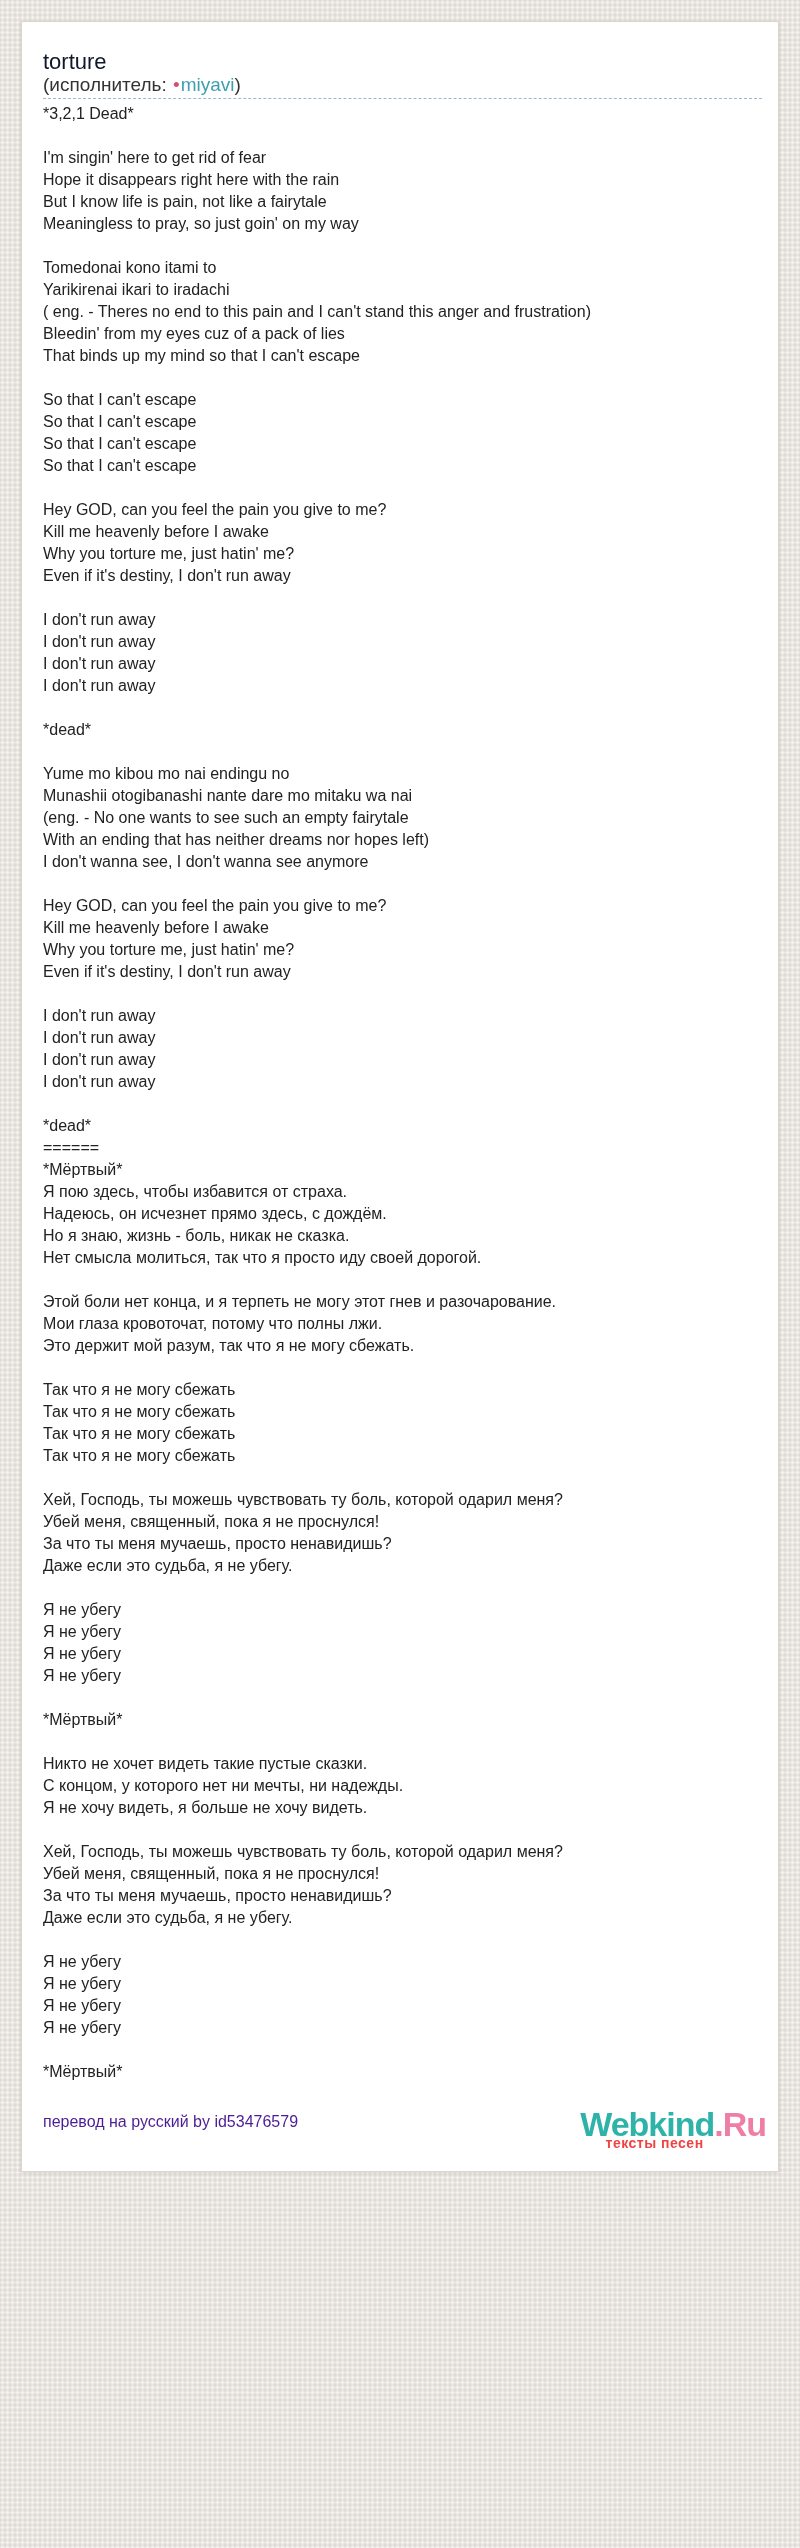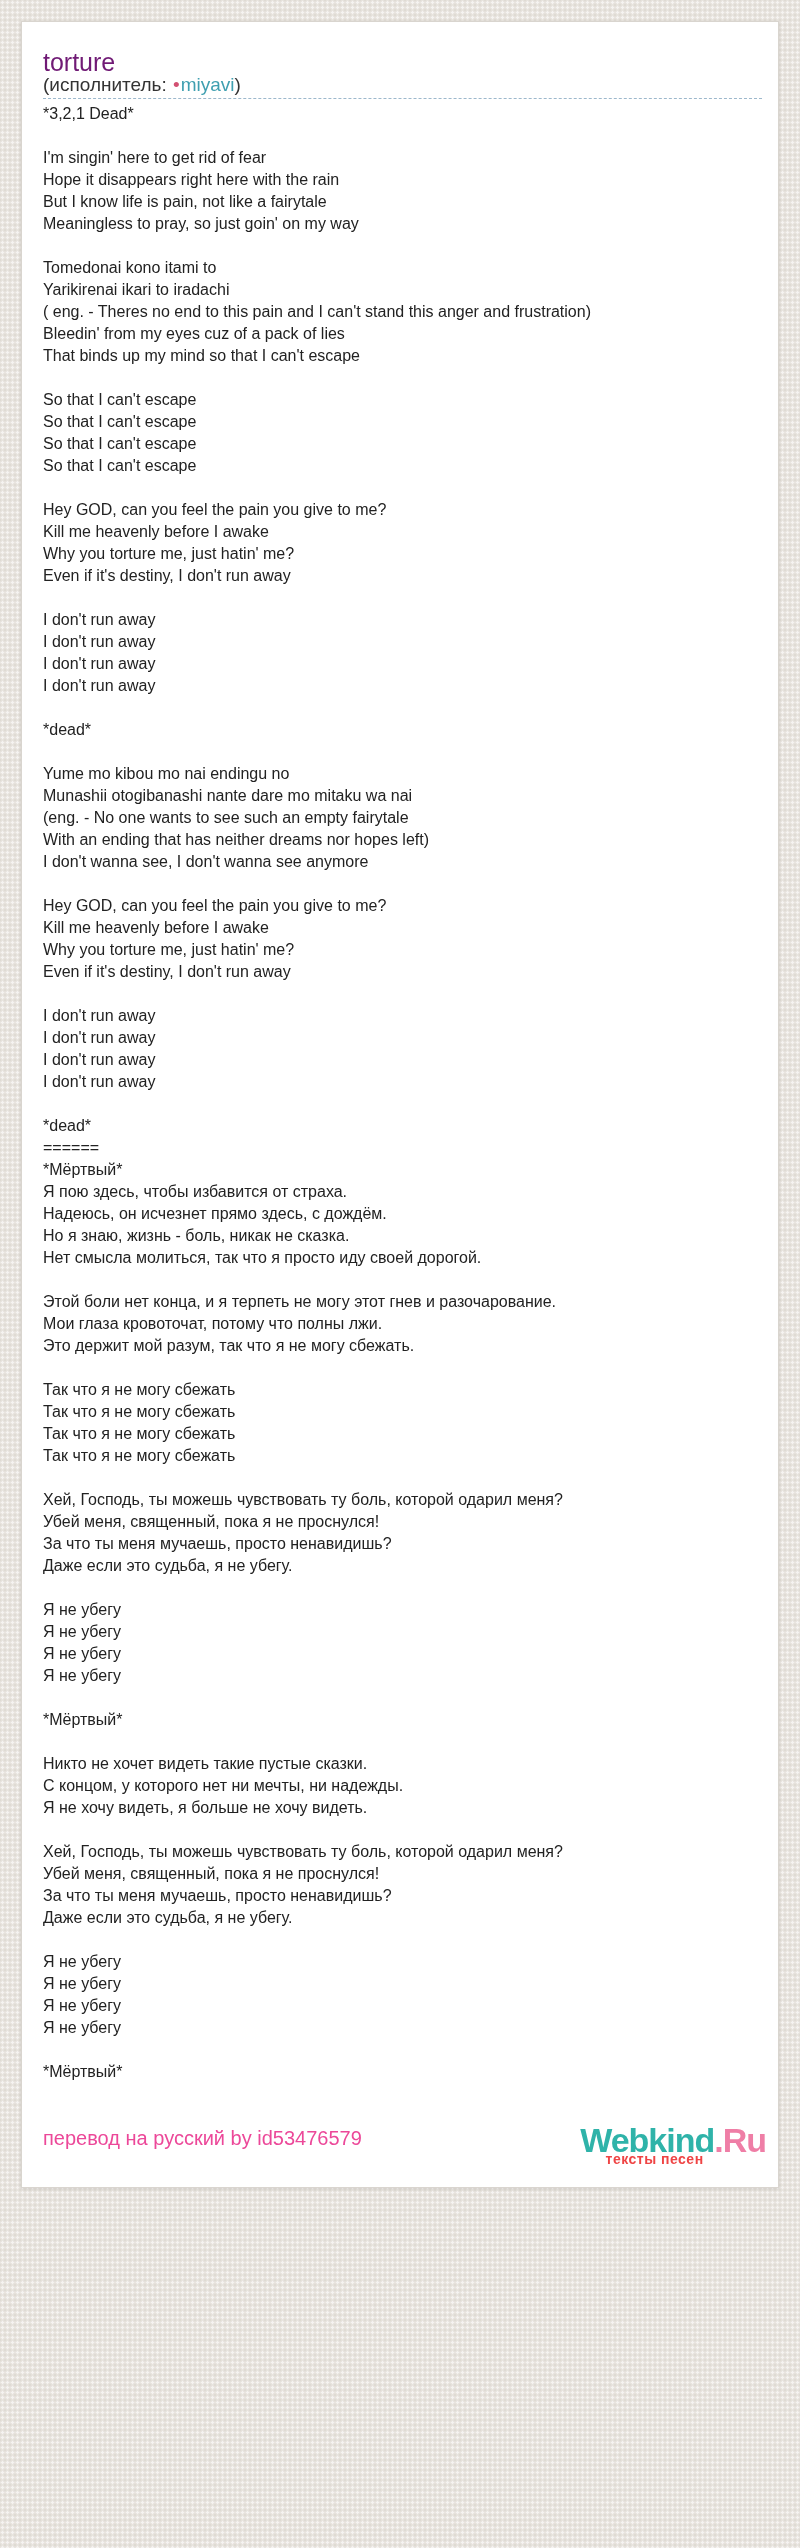--- a/index.html
+++ b/index.html
@@ -18,45 +18,45 @@
   .card {
     position: relative;
     width: 758px;
     background: #ffffff;
     border: 1px solid #d9d5cf;
     box-shadow: 0 1px 3px rgba(0,0,0,0.10);
     padding: 28px 16px 36px 21px;
   }
   .song-header { border-bottom: 1px dashed #9db8cc; padding-bottom: 4px; }
   h1.song-title {
-    color: #701a75;
-    font-size: 25px;
+    color: #0f172a;
+    font-size: 22px;
     line-height: 24px;
     font-weight: normal;
   }
   .artist-line {
     font-size: 19px;
     line-height: 18px;
     color: #333333;
     margin-top: 2px;
   }
   .artist-bullet { color: #d25072; padding: 0 1px; }
   a.artist-link { color: #3f9fb0; text-decoration: none; cursor: pointer; }
   .lyrics {
     margin-top: 4px;
     font-size: 16px;
     line-height: 22px;
     color: #222222;
     white-space: pre-line;
   }
   .credit {
-    margin-top: 42px;
-    font-size: 20px;
+    margin-top: 26px;
+    font-size: 16px;
     line-height: 26px;
-    color: #ec4899;
+    color: #4c1d95;
   }
   .logo {
     position: absolute;
     right: 12px;
     bottom: 21px;
     text-align: center;
     cursor: pointer;
     line-height: 1;
     margin-top: 20px;
   }

